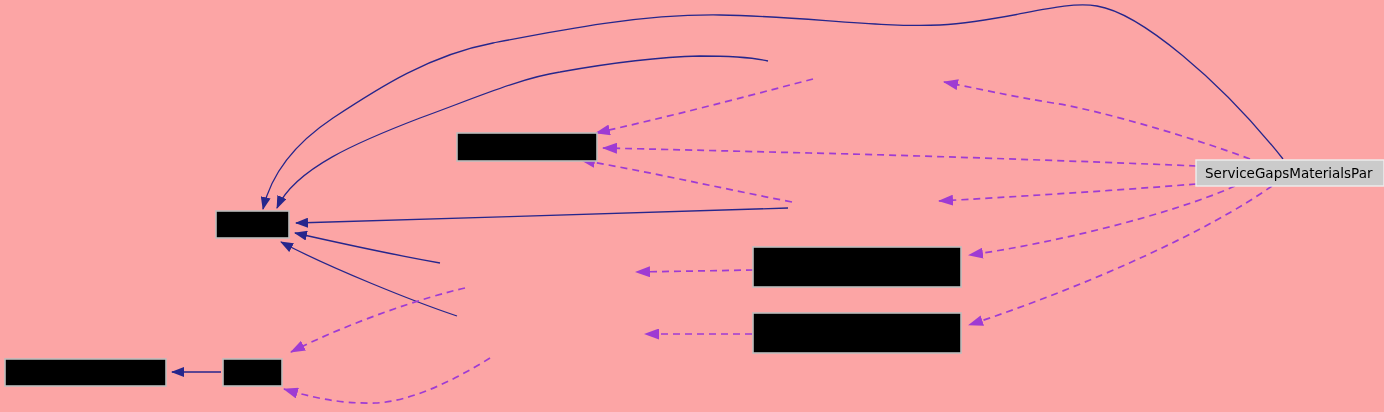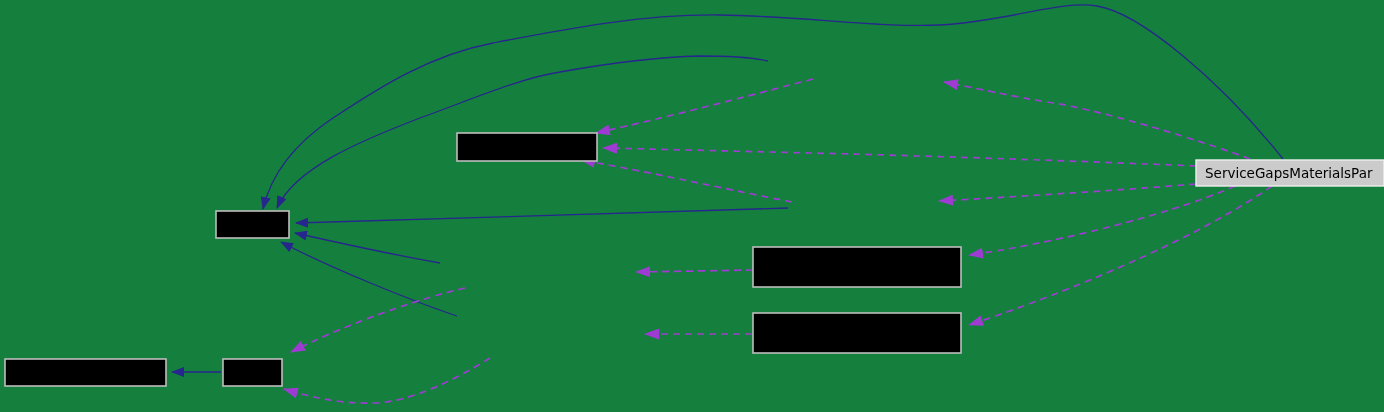--- a/index.html
+++ b/index.html
@@ -5,21 +5,21 @@
   html, body {
     margin: 0; padding: 0;
     background: #000000;
     width: 1384px; height: 412px;
     overflow: hidden;
     font-family: "DejaVu Sans", sans-serif;
   }
   #canvas {
     position: relative;
     width: 1384px; height: 412px;
-    background: #15803d;
+    background: #fca5a5;
   }
   svg { position: absolute; top: 0; left: 0; }
   .node-label {
     font-family: "DejaVu Sans", sans-serif;
     font-size: 13.5px;
   }
 </style>
 </head>
 <body>
 

